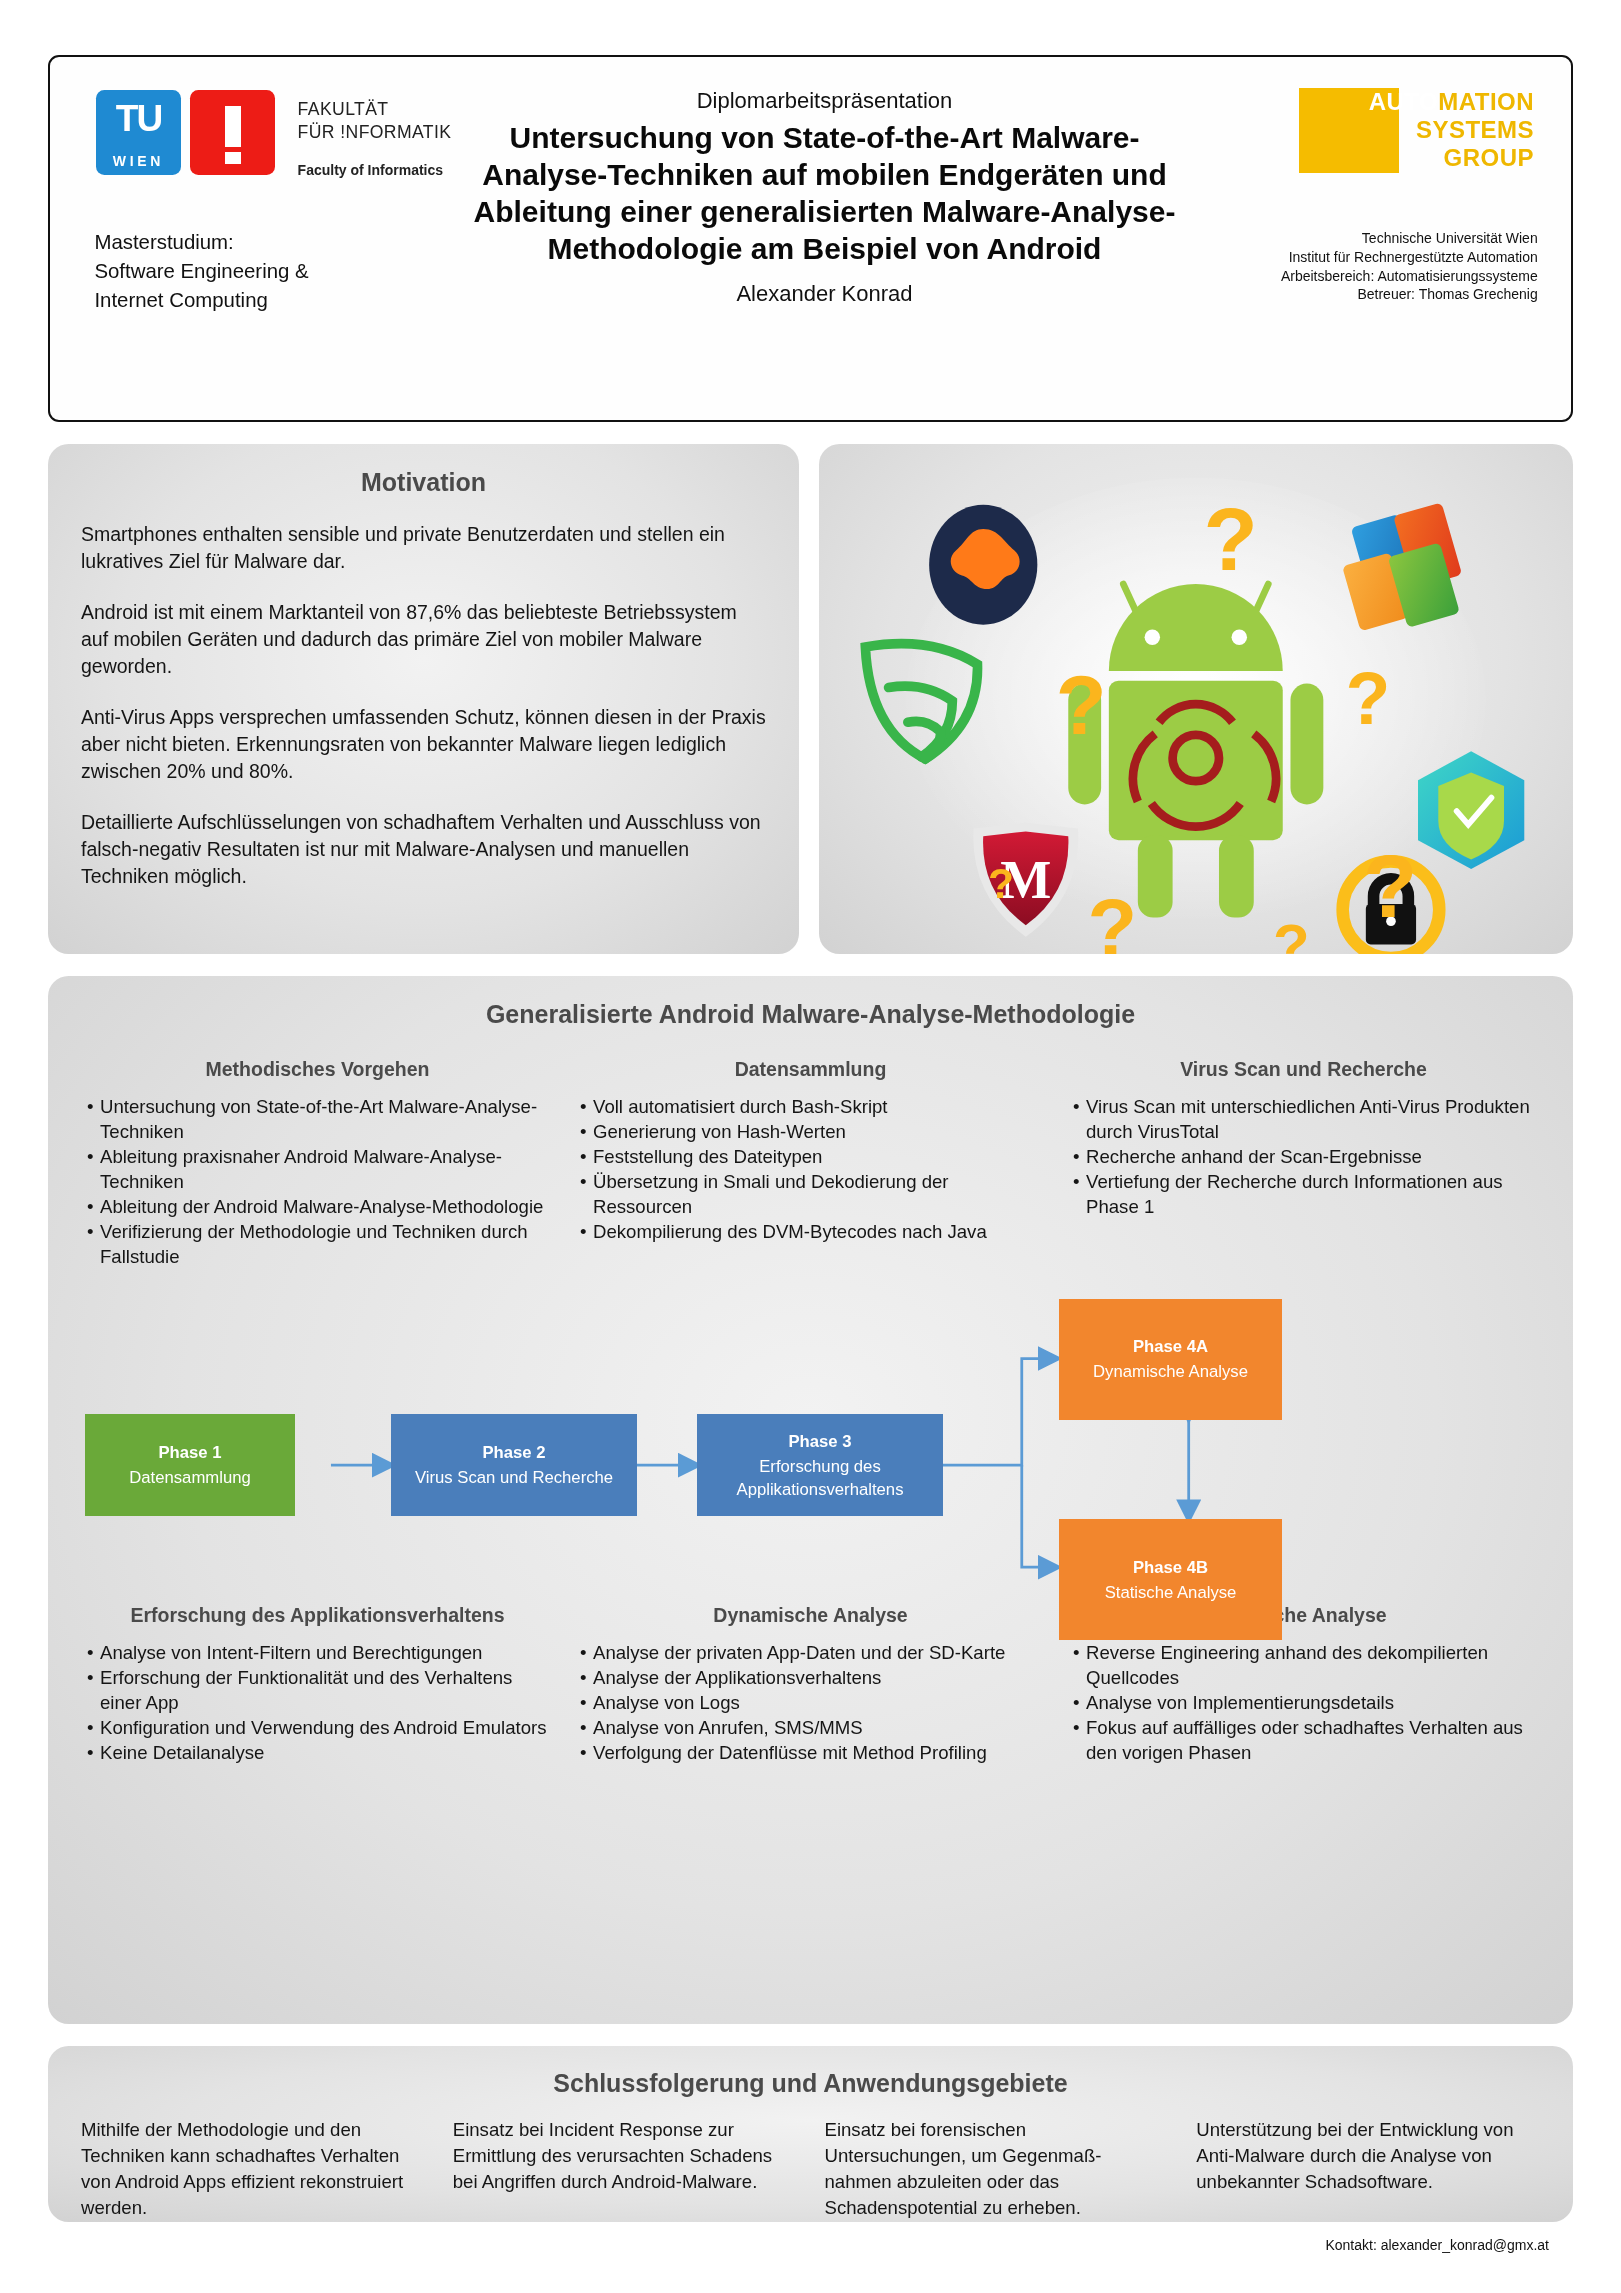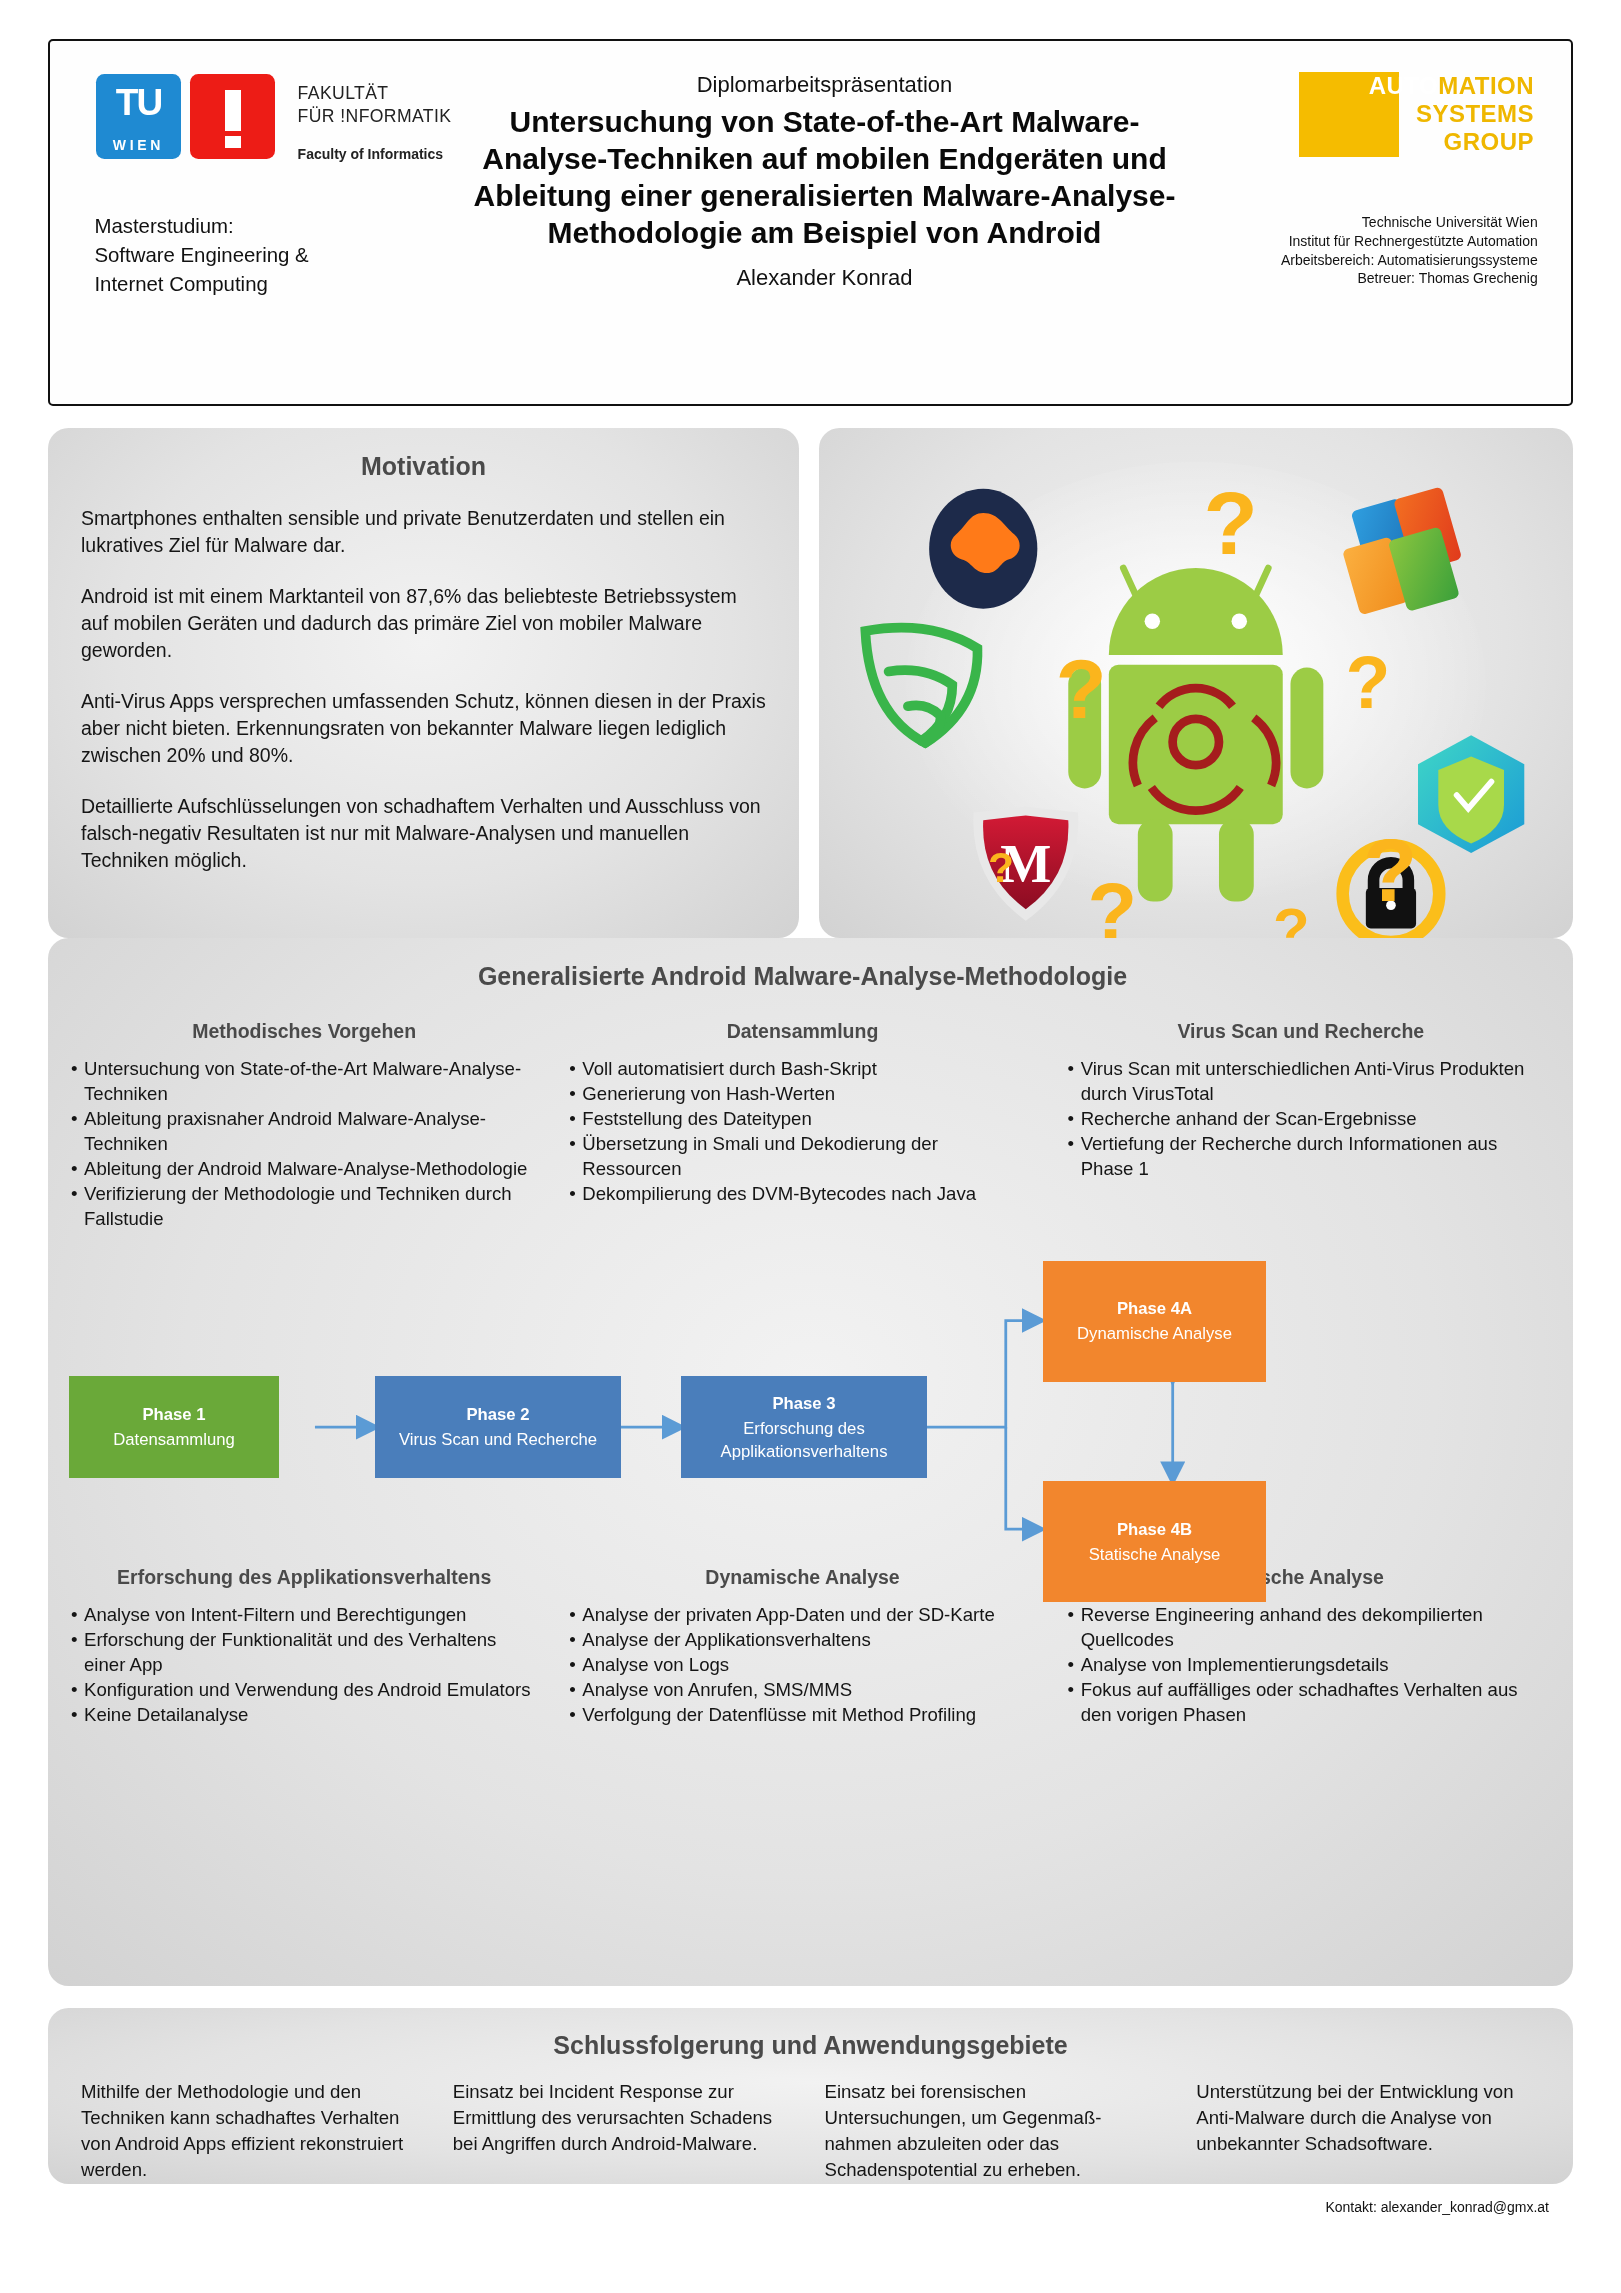--- a/index.html
+++ b/index.html
@@ -10,26 +10,27 @@
     font-family: "Liberation Sans", sans-serif;
     color: #1a1a1a;
     position: relative;
     overflow: hidden;
   }
   .poster { width: 1621px; height: 2294px; padding: 39px 48px 0 48px; position: relative; }
 
   
   .header {
     border: 2.8px solid #111;
-    border-radius: 5px;
+    border-radius: 11px;
     background: #fefefe;
     height: 367px;
     display: flex;
     padding: 20.4px 24px 16.7px 24px;
     position: relative;
+    margin-top: 16px;
   }
   .hdr-left { width: 399px; display: flex; flex-direction: column; }
   .logos { display: flex; align-items: flex-start; gap: 9.3px; margin-top: 13px; margin-left: 22px; }
   .tu-logo {
     width: 85px; height: 85px; background: #1f8ad2; border-radius: 8.3px;
     position: relative; flex: none;
   }
   .tu-logo .tu-text {
     position: absolute; top: 7.4px; left: 0; width: 100%;
     text-align: center; color: #fff; font-weight: 700; font-size: 37px;
@@ -75,21 +76,21 @@
     background: radial-gradient(ellipse at 50% 42%, #f2f2f2 0%, #e3e3e3 58%, #d2d2d2 100%);
   }
   .motivation { width: 751px; padding: 24px 33px 18.6px 33px; }
   .sec-title { text-align: center; font-size: 25px; font-weight: 700; color: #4a4a4a; margin-bottom: 24px; }
   .motivation p { font-size: 19.5px; line-height: 27px; color: #151515; margin-bottom: 24px; }
 
   .illus { flex: 1; position: relative; overflow: hidden; }
   .illus-inner { position: absolute; inset: 0; }
 
   
-  .method { padding: 24px 37px 28px 21px; height: 1048px; position: relative; }
+  .method { margin-top: 22px; padding: 24px 37px 28px 37px; height: 1048px; position: relative; }
   .method .sec-title { font-size: 25px; margin-bottom: 28px; }
   .cols3 { display: flex; gap: 28px; }
   .col { width: 33.33%; }
   .col h3 { text-align: center; font-size: 19.5px; font-weight: 700; color: #4a4a4a; margin-bottom: 12px; line-height: 25px; }
   .col ul { list-style: none; }
   .col ul li { font-size: 18.6px; line-height: 25px; color: #151515; padding-left: 15px; position: relative; }
   .col ul li:before { content: "•"; position: absolute; left: 1.9px; top: 0; }
 
   
   .flow { position: relative; height: 306px; margin-top: 20.4px; }

